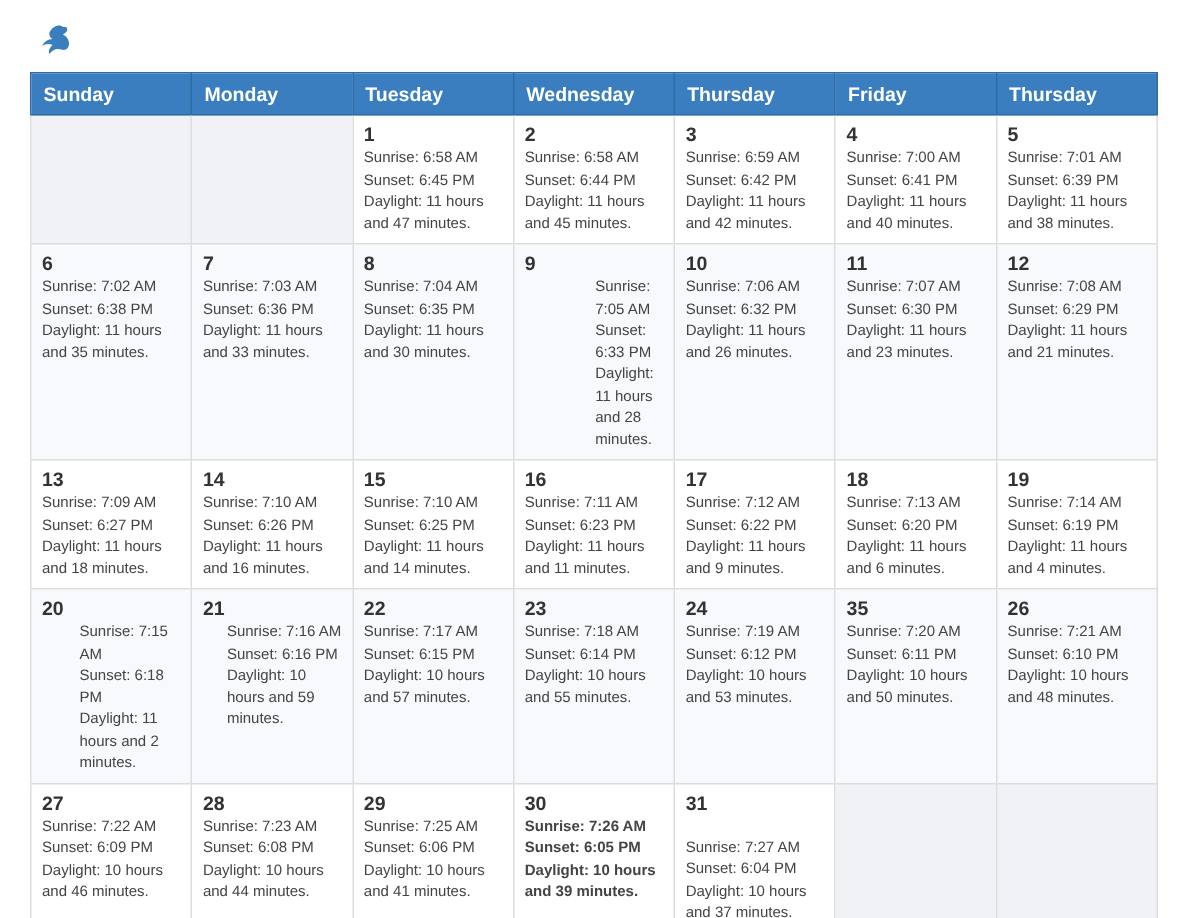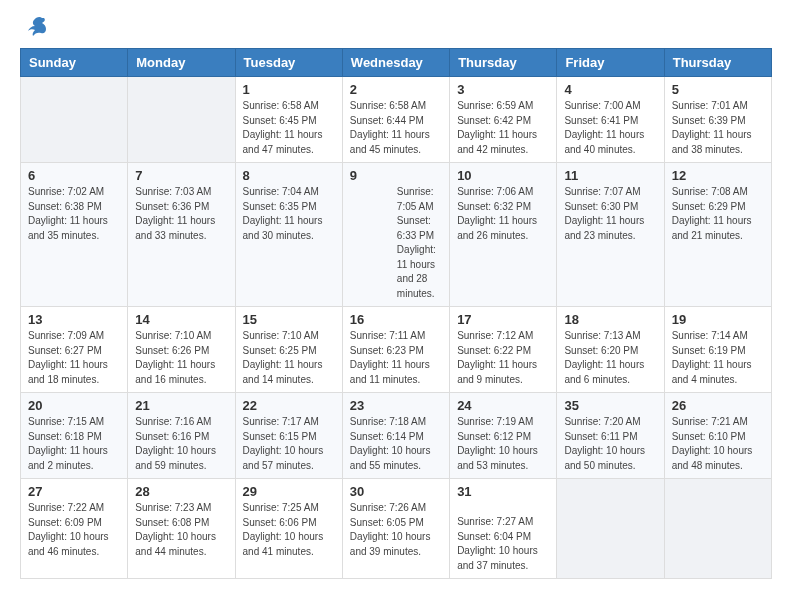--- a/index.html
+++ b/index.html
@@ -250,27 +250,27 @@
           <td>
             <div class="day-number">19</div>
             <div class="day-info" style="white-space: pre-line;">Sunrise: 7:14 AM
 Sunset: 6:19 PM
 Daylight: 11 hours and 4 minutes.</div>
           </td>
         </tr>
         <tr>
           <td>
             <div class="day-number">20</div>
-            <div class="day-info" style="white-space: pre-line;">Sunrise: 7:15 AM
+            <div class="day-info" style="white-space: pre-line; margin-left: 25px;">Sunrise: 7:15 AM
 Sunset: 6:18 PM
 Daylight: 11 hours and 2 minutes.</div>
           </td>
           <td>
             <div class="day-number">21</div>
-            <div class="day-info" style="white-space: pre-line;">Sunrise: 7:16 AM
+            <div class="day-info" style="white-space: pre-line; margin-left: 16px;">Sunrise: 7:16 AM
 Sunset: 6:16 PM
 Daylight: 10 hours and 59 minutes.</div>
           </td>
           <td>
             <div class="day-number">22</div>
             <div class="day-info" style="white-space: pre-line;">Sunrise: 7:17 AM
 Sunset: 6:15 PM
 Daylight: 10 hours and 57 minutes.</div>
           </td>
           <td>
@@ -312,21 +312,21 @@
 Daylight: 10 hours and 44 minutes.</div>
           </td>
           <td>
             <div class="day-number">29</div>
             <div class="day-info" style="white-space: pre-line;">Sunrise: 7:25 AM
 Sunset: 6:06 PM
 Daylight: 10 hours and 41 minutes.</div>
           </td>
           <td>
             <div class="day-number">30</div>
-            <div class="day-info" style="white-space: pre-line;">Sunrise: 7:26 AM
+            <div class="day-info" style="white-space: pre-line; font-weight: bold;">Sunrise: 7:26 AM
 Sunset: 6:05 PM
 Daylight: 10 hours and 39 minutes.</div>
           </td>
           <td>
             <div class="day-number">31</div>
             <div class="day-info" style="white-space: pre-line; margin-top: 16px;">Sunrise: 7:27 AM
 Sunset: 6:04 PM
 Daylight: 10 hours and 37 minutes.</div>
           </td>
           <td class="empty-cell"></td>

